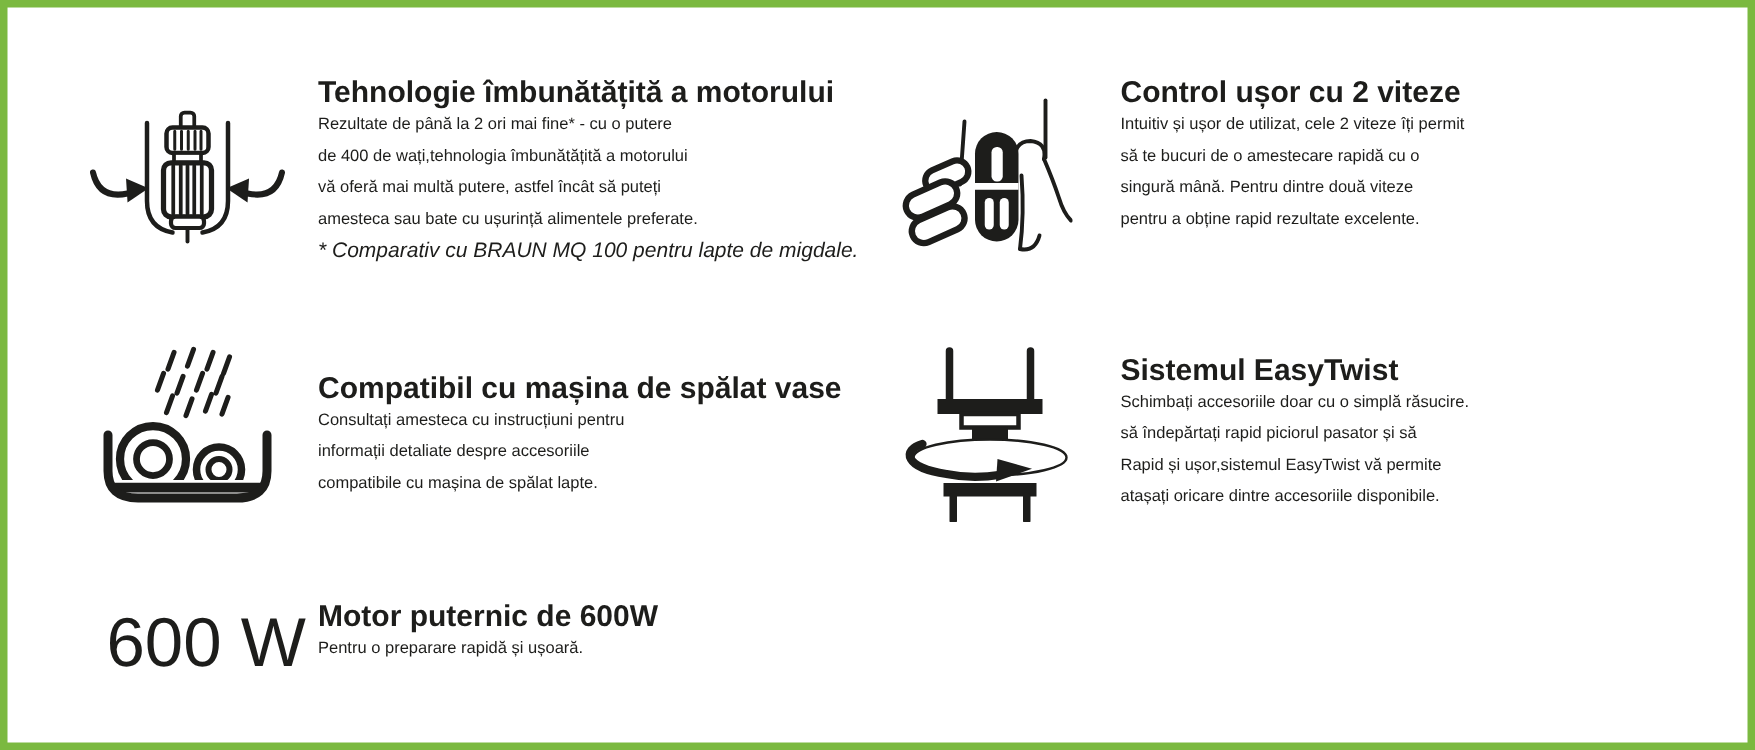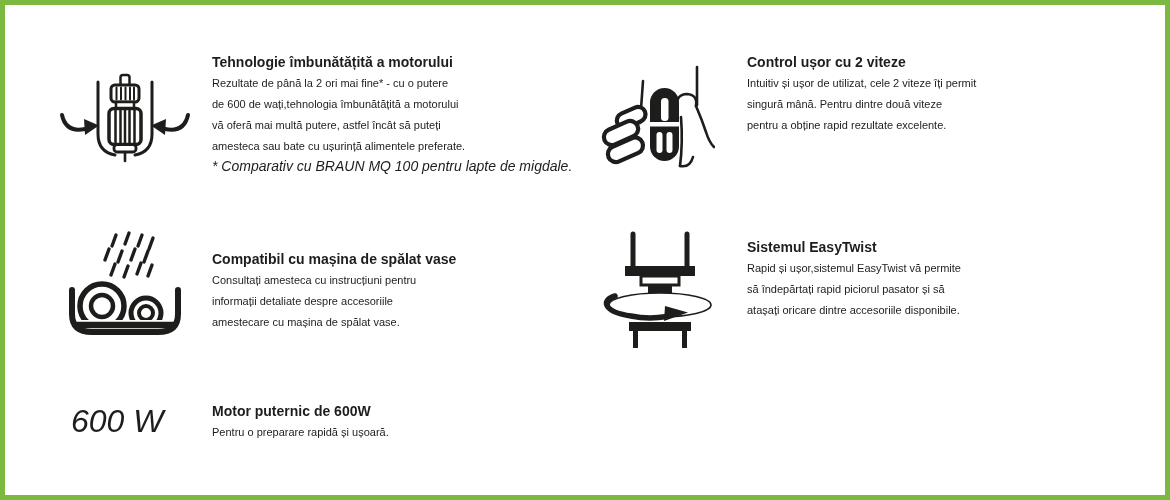--- a/index.html
+++ b/index.html
@@ -14,43 +14,42 @@
     box-sizing:border-box;
     background:var(--bg);
     border:5px solid var(--accent);
     font-family:"Liberation Sans", sans-serif;
     color:var(--text);
     overflow:hidden;
   }
   .abs{position:absolute;}
   .feature-text .title{
     margin:0;
-    font-size:14px;
+    font-size:20px;
     font-weight:bold;
     line-height:21px;
     white-space:nowrap;
   }
   .body-line{
     font-size:11px;
     line-height:21px;
     white-space:nowrap;
   }
   .footnote{
     font-size:14px;
     font-style:italic;
     line-height:15px;
     margin-top:2px;
     white-space:nowrap;
   }
   .power-badge{
-    font-size:32px;
+    font-size:46px;
     line-height:1;
     letter-spacing:0;
     white-space:nowrap;
-    font-style:italic;
   }
   svg{display:block;}
 </style>
 </head>
 <body>
 
 <div class="canvas">
 
   <div class="abs" style="left:50px;top:55px;">
     <svg width="140" height="105" viewBox="0 0 140 105" stroke="#1d1d1b" fill="none" stroke-linecap="round">
@@ -67,21 +66,21 @@
       <rect x="54" y="48.5" width="32" height="36" rx="5" fill="#fff" stroke-width="3.5"></rect>
       <path d="M60.5,50.5 V82.5 M65.5,50.5 V82.5 M70,50.5 V82.5 M74.5,50.5 V82.5 M79.5,50.5 V82.5" stroke-width="2.5"></path>
       <rect x="59" y="84.5" width="22" height="7.5" rx="3" fill="#fff" stroke-width="2.8"></rect>
       <path d="M70,92 V101" stroke-width="2.6"></path>
     </svg>
   </div>
   <div class="abs feature-text" style="left:207px;top:47px;">
     <h3 class="title">Tehnologie îmbunătățită a motorului</h3>
     <div>
       <div class="body-line">Rezultate de până la 2 ori mai fine* - cu o putere</div>
-      <div class="body-line">de 600 de wați,tehnologia îmbunătățită a motorului</div>
+      <div class="body-line">de 400 de wați,tehnologia îmbunătățită a motorului</div>
       <div class="body-line">vă oferă mai multă putere, astfel încât să puteți</div>
       <div class="body-line">amesteca sau bate cu ușurință alimentele preferate.</div>
     </div>
     <div class="footnote">* Comparativ cu BRAUN MQ 100 pentru lapte de migdale.</div>
   </div>
 
   <div class="abs" style="left:595px;top:60px;">
     <svg width="115" height="110" viewBox="0 0 115 110" stroke="#1d1d1b" fill="none" stroke-linecap="round">
       <path d="M43,16 L40,58" stroke-width="2.6"></path>
       <rect x="16" y="45" width="30" height="15" rx="7.5" fill="#fff" stroke-width="4.2" transform="rotate(-24 31 52)"></rect>
@@ -96,20 +95,21 @@
       <rect x="61" y="33" width="7.5" height="23" rx="3.5" fill="#fff" stroke="none"></rect>
       <rect x="50" y="57" width="29" height="4.5" fill="#fff" stroke="none"></rect>
       <rect x="56.5" y="67" width="6" height="21" rx="3" fill="#fff" stroke="none"></rect>
       <rect x="66.5" y="67" width="6" height="21" rx="3" fill="#fff" stroke="none"></rect>
     </svg>
   </div>
   <div class="abs feature-text" style="left:742px;top:47px;">
     <h3 class="title">Control ușor cu 2 viteze</h3>
     <div>
       <div class="body-line">Intuitiv și ușor de utilizat, cele 2 viteze îți permit</div>
+      <div class="body-line">să te bucuri de o amestecare rapidă cu o</div>
       <div class="body-line">singură mână. Pentru dintre două viteze</div>
       <div class="body-line">pentru a obține rapid rezultate excelente.</div>
     </div>
   </div>
 
   <div class="abs" style="left:55px;top:225px;">
     <svg width="130" height="120" viewBox="0 0 130 120" stroke="#1d1d1b" fill="none" stroke-linecap="round">
       <g stroke-width="3.4">
         <path d="M56,5 l-4,11"></path>
           <path d="M69,3 l-4,11"></path>
@@ -131,21 +131,21 @@
       <rect x="0" y="90" width="130" height="30" fill="#fff" stroke="none"></rect>
       <path d="M17,95 H113" stroke-width="6.5"></path>
       <path d="M12,60 V84 Q12,102 32,102 H98 Q118,102 118,84 V60" stroke-width="6"></path>
     </svg>
   </div>
   <div class="abs feature-text" style="left:207px;top:232px;margin-top:12px;">
     <h3 class="title">Compatibil cu mașina de spălat vase</h3>
     <div>
       <div class="body-line">Consultați amesteca cu instrucțiuni pentru</div>
       <div class="body-line">informații detaliate despre accesoriile</div>
-      <div class="body-line">amestecare cu mașina de spălat vase.</div>
+      <div class="body-line">compatibile cu mașina de spălat lapte.</div>
     </div>
   </div>
 
   <div class="abs" style="left:590px;top:225px;">
     <svg width="130" height="118" viewBox="0 0 130 118" stroke="#1d1d1b" fill="none" stroke-linecap="round">
       <path d="M38,4 V36" stroke-width="5"></path>
       <path d="M92,4 V36" stroke-width="5"></path>
       <rect x="30" y="36" width="70" height="10" fill="#1d1d1b" stroke="none"></rect>
       <rect x="46" y="46" width="38" height="9" fill="#fff" stroke-width="3"></rect>
       <rect x="53" y="55" width="24" height="8" fill="#1d1d1b" stroke="none"></rect>
@@ -153,22 +153,23 @@
       <path d="M20,66 C6,70 8,82 36,86 C48,88.5 60,88.5 72,86.5" stroke-width="5.5"></path>
       <polygon points="70,76 93,82.5 69,91" fill="#1d1d1b" stroke="none"></polygon>
       <rect x="34" y="92" width="62" height="9" fill="#1d1d1b" stroke="none"></rect>
       <path d="M40.5,101 V117" stroke-width="5"></path>
       <path d="M89.5,101 V117" stroke-width="5"></path>
     </svg>
   </div>
   <div class="abs feature-text" style="left:742px;top:232px;">
     <h3 class="title">Sistemul EasyTwist</h3>
     <div>
+      <div class="body-line">Schimbați accesoriile doar cu o simplă răsucire.</div>
+      <div class="body-line">să îndepărtați rapid piciorul pasator și să</div>
       <div class="body-line">Rapid și ușor,sistemul EasyTwist vă permite</div>
-      <div class="body-line">să îndepărtați rapid piciorul pasator și să</div>
       <div class="body-line">atașați oricare dintre accesoriile disponibile.</div>
     </div>
   </div>
 
   <div class="abs power-badge" style="left:66px;top:400px;">600 W</div>
   <div class="abs feature-text" style="left:207px;top:396px;">
     <h3 class="title">Motor puternic de 600W</h3>
     <div class="body-line">Pentru o preparare rapidă și ușoară.</div>
   </div>
 

